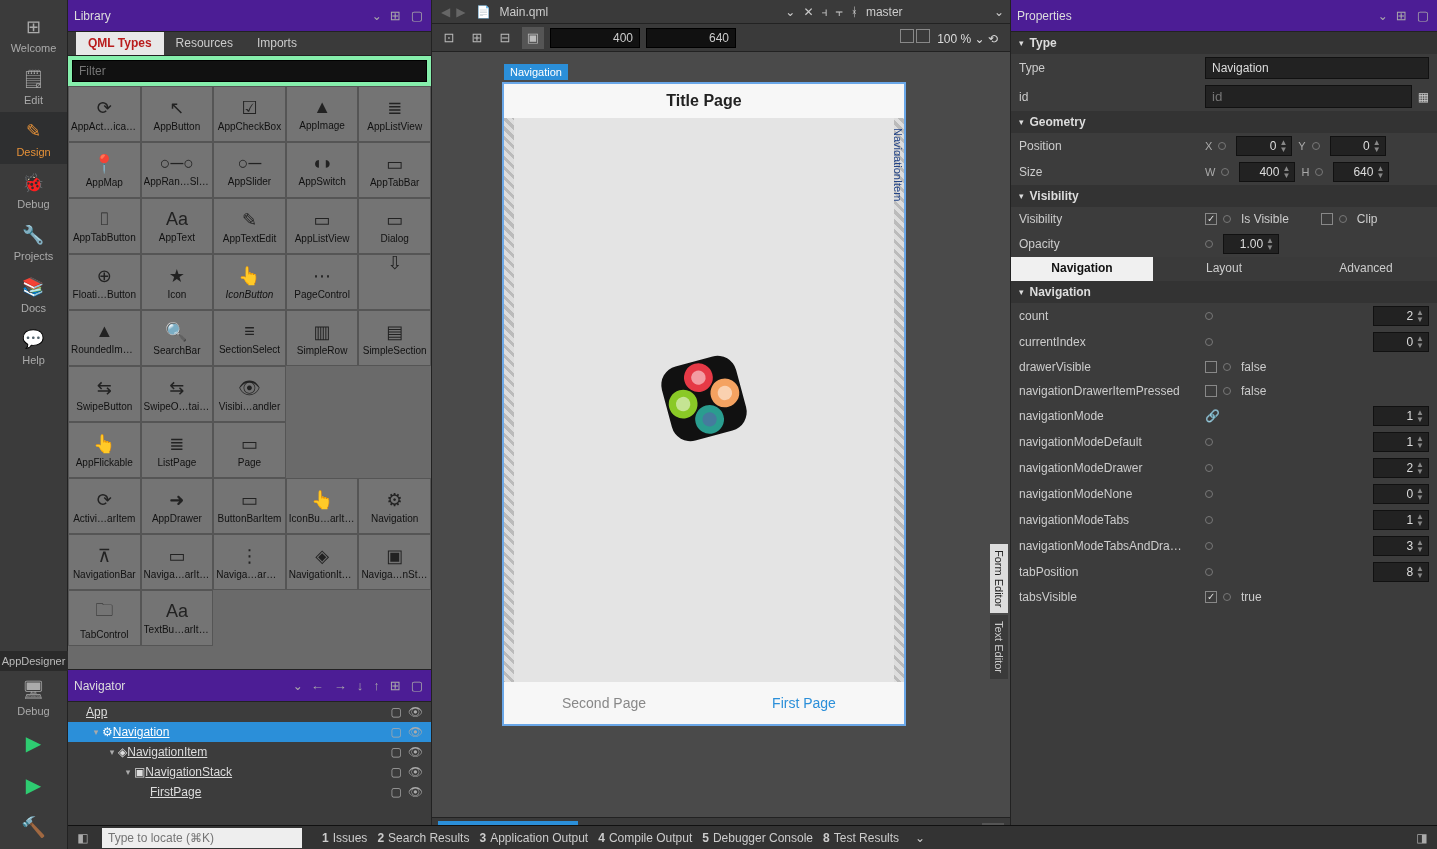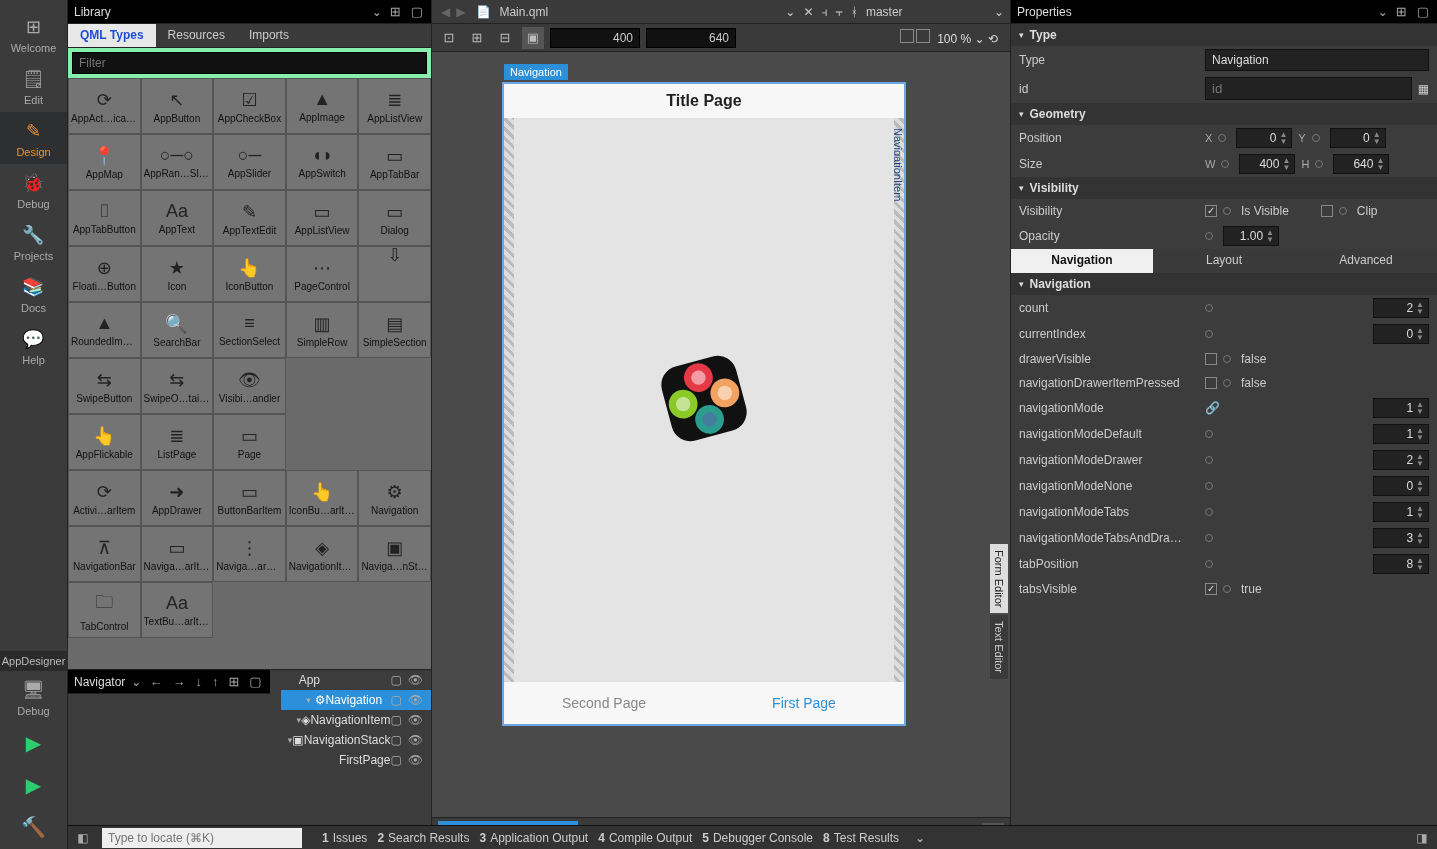--- a/index.html
+++ b/index.html
@@ -15,46 +15,46 @@
 .iconbar .spacer { flex: 1; }
 .iconbar .debugrun .ic{ color:#2ecc71; font-size:20px;}
 .iconbar .debugrun2 .ic{ color:#2ecc71; font-size:20px;}
 .iconbar .hammer .ic{ color:#888; font-size:20px;}
 
 .secondary-label { width:68px; text-align:center; font-size:11px; color:#bbb; padding:4px 0; background:#2a2a2a;}
 
 
 .leftpanel { width: 364px; display: flex; flex-direction: column; background: #3c3c3c; border-right: 1px solid #222; }
 
-.panel-header { display:flex; align-items:center; height:24px; background:#000000; border-bottom:1px solid #222; padding:0 6px; gap:6px;}
+.panel-header { display:flex; align-items:center; height:32px; background:#4c1d95; border-bottom:1px solid #222; padding:0 6px; gap:6px;}
 .panel-header .title { flex:1; color:#ddd; font-size:12px;}
 .panel-header .dd { color:#aaa;}
 .panel-header .btn { color:#aaa; font-size:13px; cursor:pointer; padding:0 2px;}
 
 .tabs { display:flex; background:#3a3a3a; height:24px; border-bottom:1px solid #222;}
 .tabs .tab { padding:4px 12px; font-size:12px; color:#ccc; cursor:pointer;}
-.tabs .tab.active { background:#e8e8e8; color:#1d4ed8; font-weight:600;}
+.tabs .tab.active { background:#e8e8e8; color:#b91c1c; font-weight:600;margin-left:8px;}
 
 .filter-row { padding:4px; background:#86efac;}
 .filter-row input { width:100%; background:#111; border:1px solid #000; color:#888; padding:3px 6px; font-size:12px;}
 
 .lib-scroll { flex:1; overflow-y:auto; background:#6a6a6a;}
 .lib-grid { display:grid; grid-template-columns: repeat(5, 1fr); }
 .lib-cell { height:56px; border:1px solid #555; display:flex; flex-direction:column; align-items:center; justify-content:center; background:#747474; color:#111; font-size:10px; cursor:move; overflow:hidden; text-align:center; padding:2px;}
 .lib-cell .gly { font-size:18px; color:#222; margin-bottom:2px;}
 .lib-section { background:#3a3a3a; color:#ddd; font-size:12px; padding:4px 8px; display:flex; align-items:center; gap:6px;}
 .lib-section::before{content:"▾"; font-size:9px;}
 
-.navigator { height:180px; border-top:1px solid #222; display:flex; gap:11px;}
+.navigator { height:180px; border-top:1px solid #222; display:flex; flex-direction:column;}
 .nav-tree { flex:1; overflow:auto; background:#3c3c3c;}
 .nav-row { display:flex; align-items:center; height:20px; padding-left:6px; color:#ddd; font-size:12px; cursor:pointer;}
 .nav-row.selected { background:#2b8fd9; color:#fff;}
 .nav-row .sp { display:inline-block; }
 .nav-row .tg { width:12px; text-align:center; font-size:9px; color:#aaa;}
-.nav-row .nm { flex:1; }
+.nav-row .nm { flex:1;text-decoration:underline; }
 .nav-row .ctrls { display:flex; gap:6px; padding-right:8px; color:#aaa;}
 .nav-row .ctrls span{ font-size:12px;}
 
 
 .center { flex:1; display:flex; flex-direction:column; background:#4a4a4a; border-right:1px solid #222;}
 .doc-header { display:flex; align-items:center; height:24px; background:#3a3a3a; border-bottom:1px solid #222; padding:0 6px; gap:8px; color:#ccc;}
 .doc-header .nav-arrows span{ color:#666; padding:0 3px; cursor:pointer;}
 .doc-header .fname { flex:1; }
 .doc-header .branch { width:120px;}
 .toolbar2 { display:flex; align-items:center; height:28px; background:#3a3a3a; border-bottom:1px solid #222; padding:0 6px; gap:6px;}
@@ -224,21 +224,21 @@
           <div class="lib-cell">
             <div class="gly">⊕</div>
             <div class="ellip" style="width: 100%;">Floati…Button</div>
           </div>
           <div class="lib-cell">
             <div class="gly">★</div>
             <div class="ellip" style="width: 100%;">Icon</div>
           </div>
           <div class="lib-cell">
             <div class="gly">👆</div>
-            <div class="ellip" style="width: 100%;">IconButton</div>
+            <div class="ellip" style="width: 100%; font-style: italic;">IconButton</div>
           </div>
           <div class="lib-cell">
             <div class="gly">⋯</div>
             <div class="ellip" style="width: 100%;">PageControl</div>
           </div>
           <div class="lib-cell">
             <div class="gly">⇩</div>
             <div class="ellip" style="width: 100%; margin-top: 36px;">PullTo…andler</div>
           </div>
           <div class="lib-cell">

